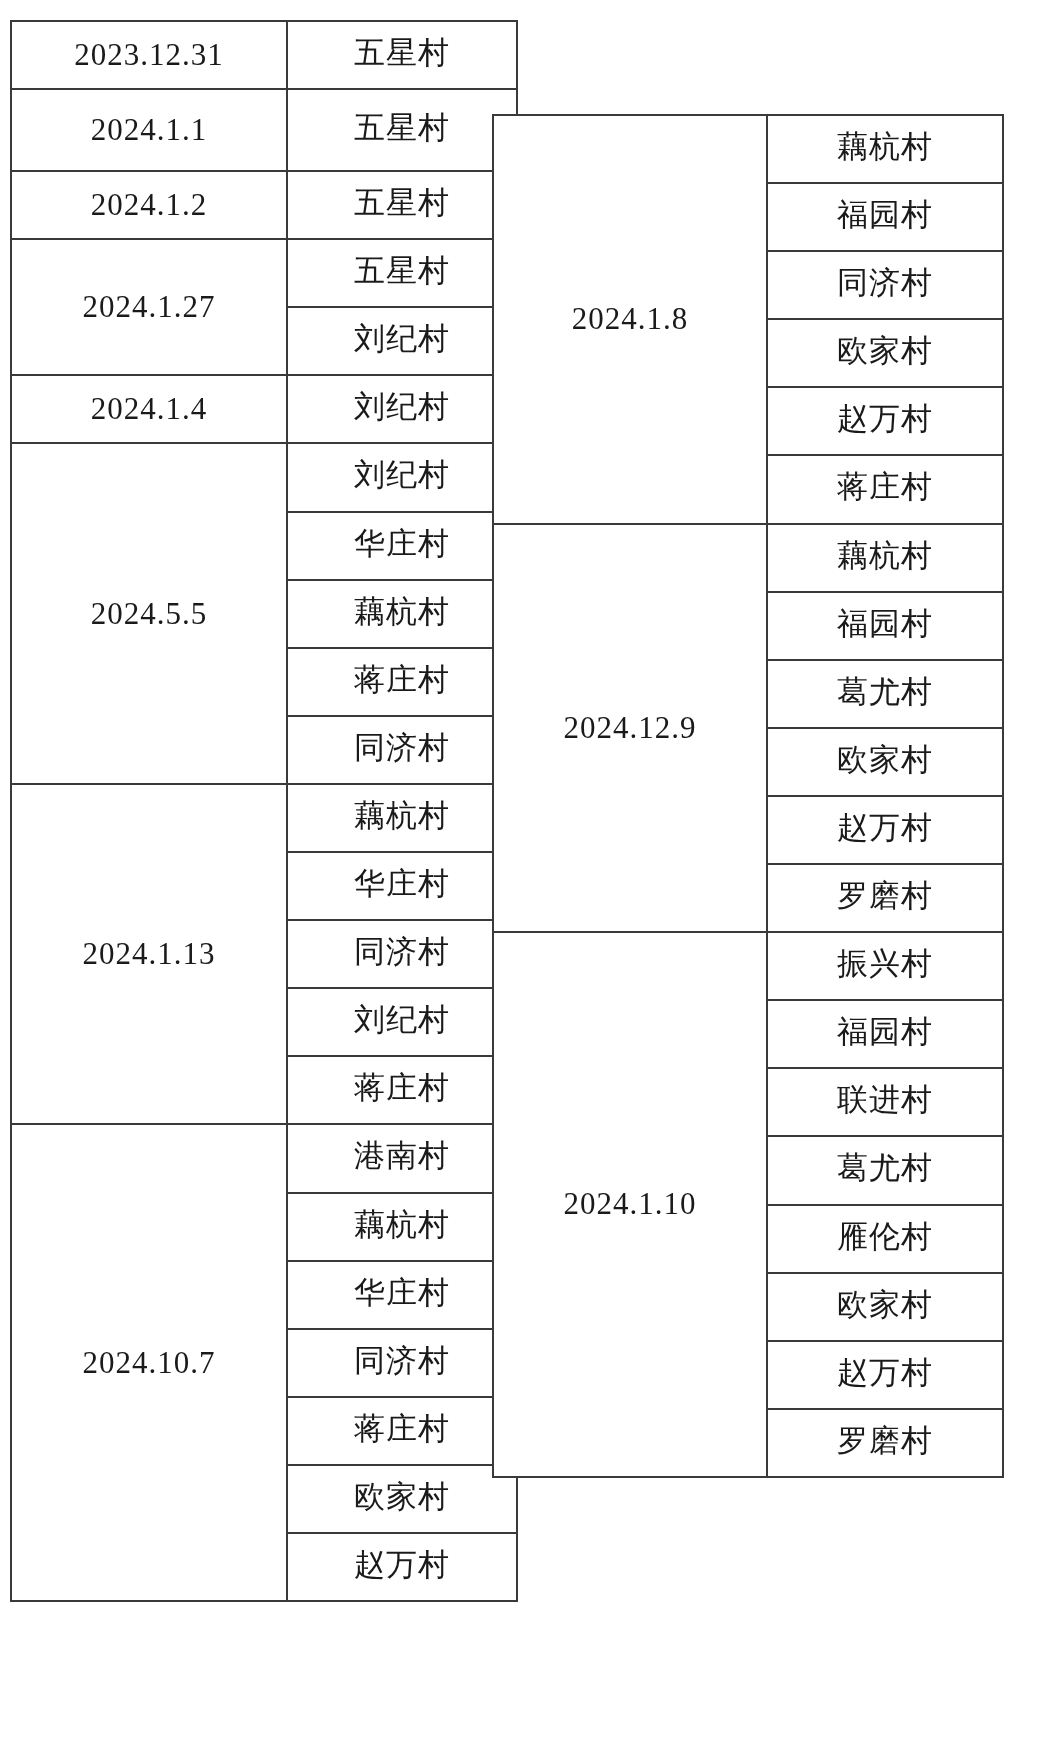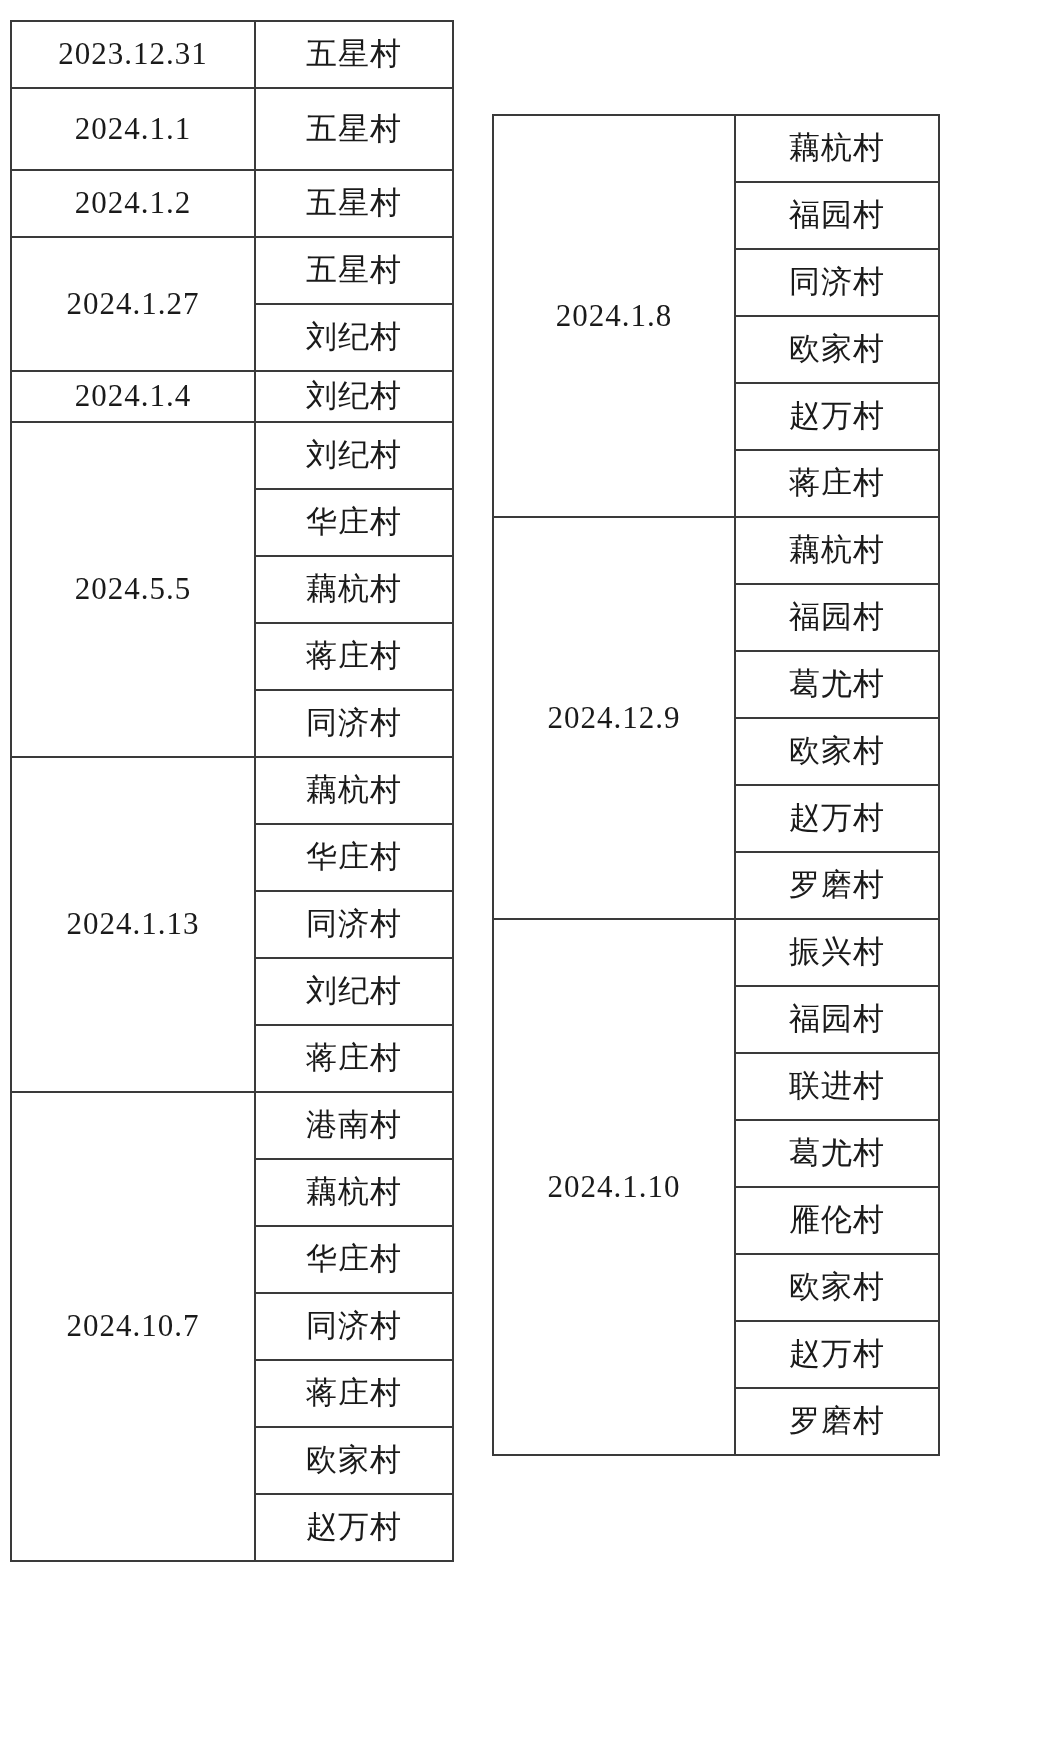--- a/index.html
+++ b/index.html
@@ -24,32 +24,32 @@
   table.datatable {
     border-collapse: collapse;
     table-layout: fixed;
   }
   table.datatable td {
     border: 2px solid #3a3a3a;
     text-align: center;
     vertical-align: middle;
     font-size: 31px;
     color: #1a1a1a;
-    padding: 0;
+    padding: 16px;
     letter-spacing: 1px;
     line-height: 1.1;
     background: #ffffff;
   }
   td.date-cell {
     font-family: "Liberation Serif", "DejaVu Serif", serif;
     letter-spacing: 2px;
     font-size: 30px;
   }
   td.village-cell {
-    font-family: Liberation Serif, serif;
+    font-family: Liberation Mono, monospace;
     letter-spacing: 3px;
     font-size: 32px;
   }
 
   
   #left-table-wrap {
     position: absolute;
     left: 10px;
     top: 20px;
   }

